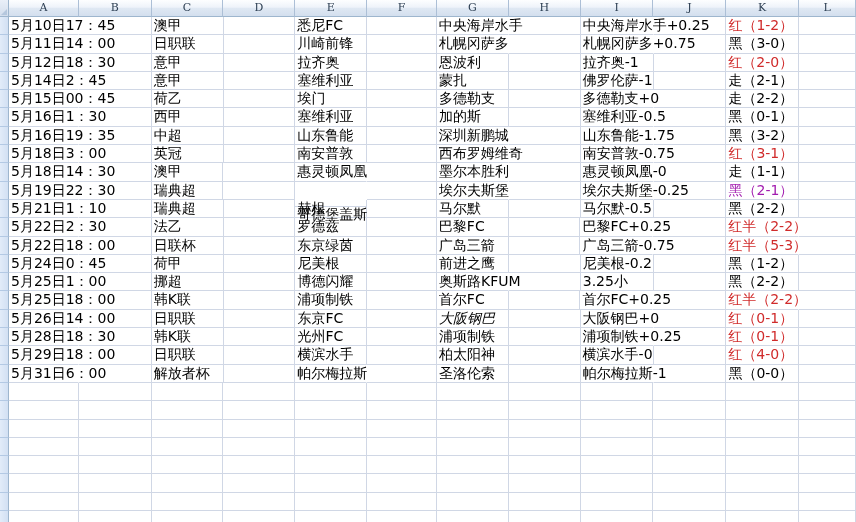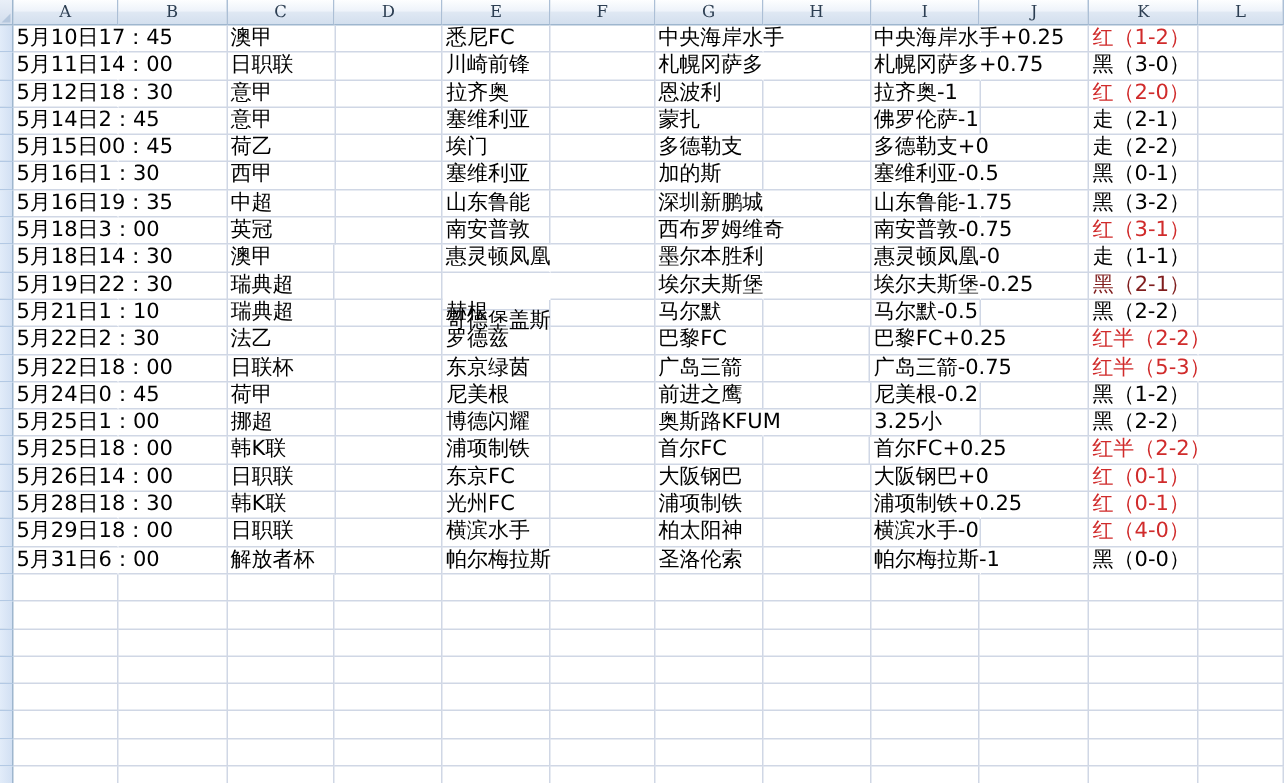--- a/index.html
+++ b/index.html
@@ -188,21 +188,21 @@
         <div class="cell" style="width: 70px; border-right-color: transparent;"><span>5月19日22：30</span></div>
         <div class="cell" style="width: 73px;"></div>
         <div class="cell" style="width: 72px;"><span>瑞典超</span></div>
         <div class="cell" style="width: 72px;"></div>
         <div class="cell" style="width: 72px; border-right-color: transparent; margin-top: 24px;"><span>哥德堡盖斯</span></div>
         <div class="cell" style="width: 70px;"></div>
         <div class="cell" style="width: 72px; border-right-color: transparent;"><span>埃尔夫斯堡</span></div>
         <div class="cell" style="width: 72px;"></div>
         <div class="cell" style="width: 73px; border-right-color: transparent;"><span>埃尔夫斯堡-0.25</span></div>
         <div class="cell" style="width: 73px;"></div>
-        <div class="cell" style="width: 73px;"><span style="color: #7f1d1d;">黑（2-1）</span></div>
+        <div class="cell" style="width: 73px;"><span style="color: #a21caf;">黑（2-1）</span></div>
         <div class="cell" style="width: 57px;"></div>
       </div>
       <div class="row">
         <div class="rhead"></div>
         <div class="cell" style="width: 70px; border-right-color: transparent;"><span>5月21日1：10</span></div>
         <div class="cell" style="width: 73px;"></div>
         <div class="cell" style="width: 72px;"><span>瑞典超</span></div>
         <div class="cell" style="width: 72px;"></div>
         <div class="cell" style="width: 72px;"><span>赫根</span></div>
         <div class="cell" style="width: 70px;"></div>
@@ -289,21 +289,21 @@
         <div class="cell" style="width: 57px;"></div>
       </div>
       <div class="row">
         <div class="rhead"></div>
         <div class="cell" style="width: 70px; border-right-color: transparent;"><span>5月26日14：00</span></div>
         <div class="cell" style="width: 73px;"></div>
         <div class="cell" style="width: 72px;"><span>日职联</span></div>
         <div class="cell" style="width: 72px;"></div>
         <div class="cell" style="width: 72px;"><span>东京FC</span></div>
         <div class="cell" style="width: 70px;"></div>
-        <div class="cell" style="width: 72px;"><span>大阪钢巴</span></div>
+        <div class="cell" style="width: 72px; font-style: italic;"><span>大阪钢巴</span></div>
         <div class="cell" style="width: 72px;"></div>
         <div class="cell" style="width: 73px; border-right-color: transparent;"><span>大阪钢巴+0</span></div>
         <div class="cell" style="width: 73px;"></div>
         <div class="cell" style="width: 73px;"><span style="color: rgb(208, 43, 43);">红（0-1）</span></div>
         <div class="cell" style="width: 57px;"></div>
       </div>
       <div class="row">
         <div class="rhead"></div>
         <div class="cell" style="width: 70px; border-right-color: transparent;"><span>5月28日18：30</span></div>
         <div class="cell" style="width: 73px;"></div>

